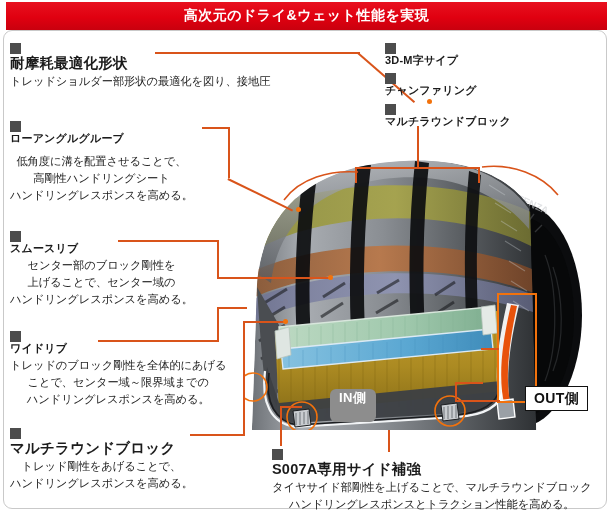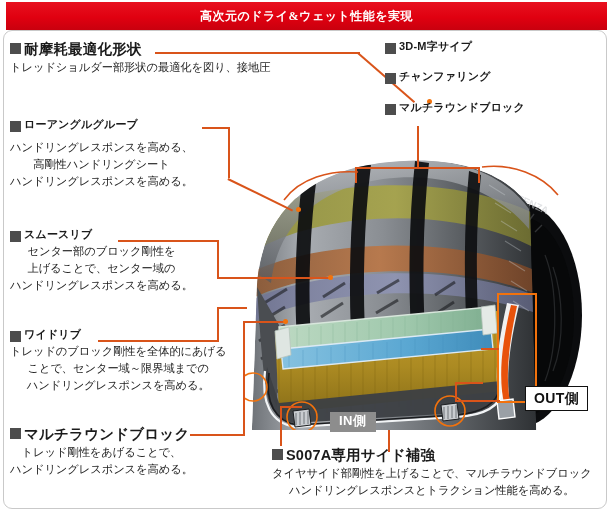--- a/index.html
+++ b/index.html
@@ -45,25 +45,24 @@
     box-shadow: 0 0 0 0 transparent;
   }
   .titlebar .shade {
     position: absolute;
     inset: 0;
     background: linear-gradient(180deg, #e8111f 0%, #e00010 55%, #c9000e 100%);
   }
   .titlebar-text {
     position: relative;
     color: #ffffff;
-    font-size: 12px;
+    font-size: 14px;
     font-weight: bold;
     letter-spacing: 0.5px;
     white-space: nowrap;
-    font-family: Liberation Serif, serif;
   }
 
   
   .tire-art {
     position: absolute;
     left: 245px;
     top: 155px;
     width: 365px;
     height: 275px;
   }
@@ -73,20 +72,21 @@
 
   .head {
     display: flex;
     align-items: flex-start;
     white-space: nowrap;
     font-size: 14.5px;
     font-weight: bold;
     color: #1b1b1b;
     letter-spacing: 0.2px;
     line-height: 1.25;
+    flex-direction: column;
   }
   .head .bullet {
     display: inline-block;
     width: 11px;
     height: 11px;
     background: #4d4d4d;
     margin-right: 3px;
     margin-top: 3px;
     flex: 0 0 auto;
   }
@@ -119,28 +119,29 @@
     position: absolute;
     transform-origin: 0 50%;
     height: 1.6px;
     background: #d9541a;
   }
 
   
   .badge-in {
     position: absolute;
     left: 330px;
-    top: 412px;
-    padding: 2px 9px 3px;
+    top: 389px;
+    padding: 2px 9px 16px;
     background: #8d8d8d;
     color: #ffffff;
     font-size: 13px;
     font-weight: bold;
     letter-spacing: 0.5px;
     line-height: 1.15;
+    border-radius: 6px;
   }
   .badge-out {
     position: absolute;
     left: 525px;
     top: 386px;
     padding: 3px 8px 4px;
     background: #ffffff;
     color: #111111;
     font-size: 14px;
     font-weight: bold;
@@ -400,21 +401,21 @@
       <div>トレッドショルダー部形状の最適化を図り、接地圧</div>
     </div>
   </div>
 
   <div class="callout" style="left:10px; top:118px;">
     <div class="head lg">
       <span class="bullet"></span>
       <span>ローアングルグルーブ</span>
     </div>
     <div class="body" style="margin-top:7px;">
-      <div>ハンドリングレスポンスを高める、</div>
+      <div>低角度に溝を配置させることで、</div>
       <div>高剛性ハンドリングシート</div>
       <div>ハンドリングレスポンスを高める。</div>
     </div>
   </div>
 
   <div class="callout" style="left:10px; top:228px;">
     <div class="head lg">
       <span class="bullet"></span>
       <span>スムースリブ</span>
     </div>

